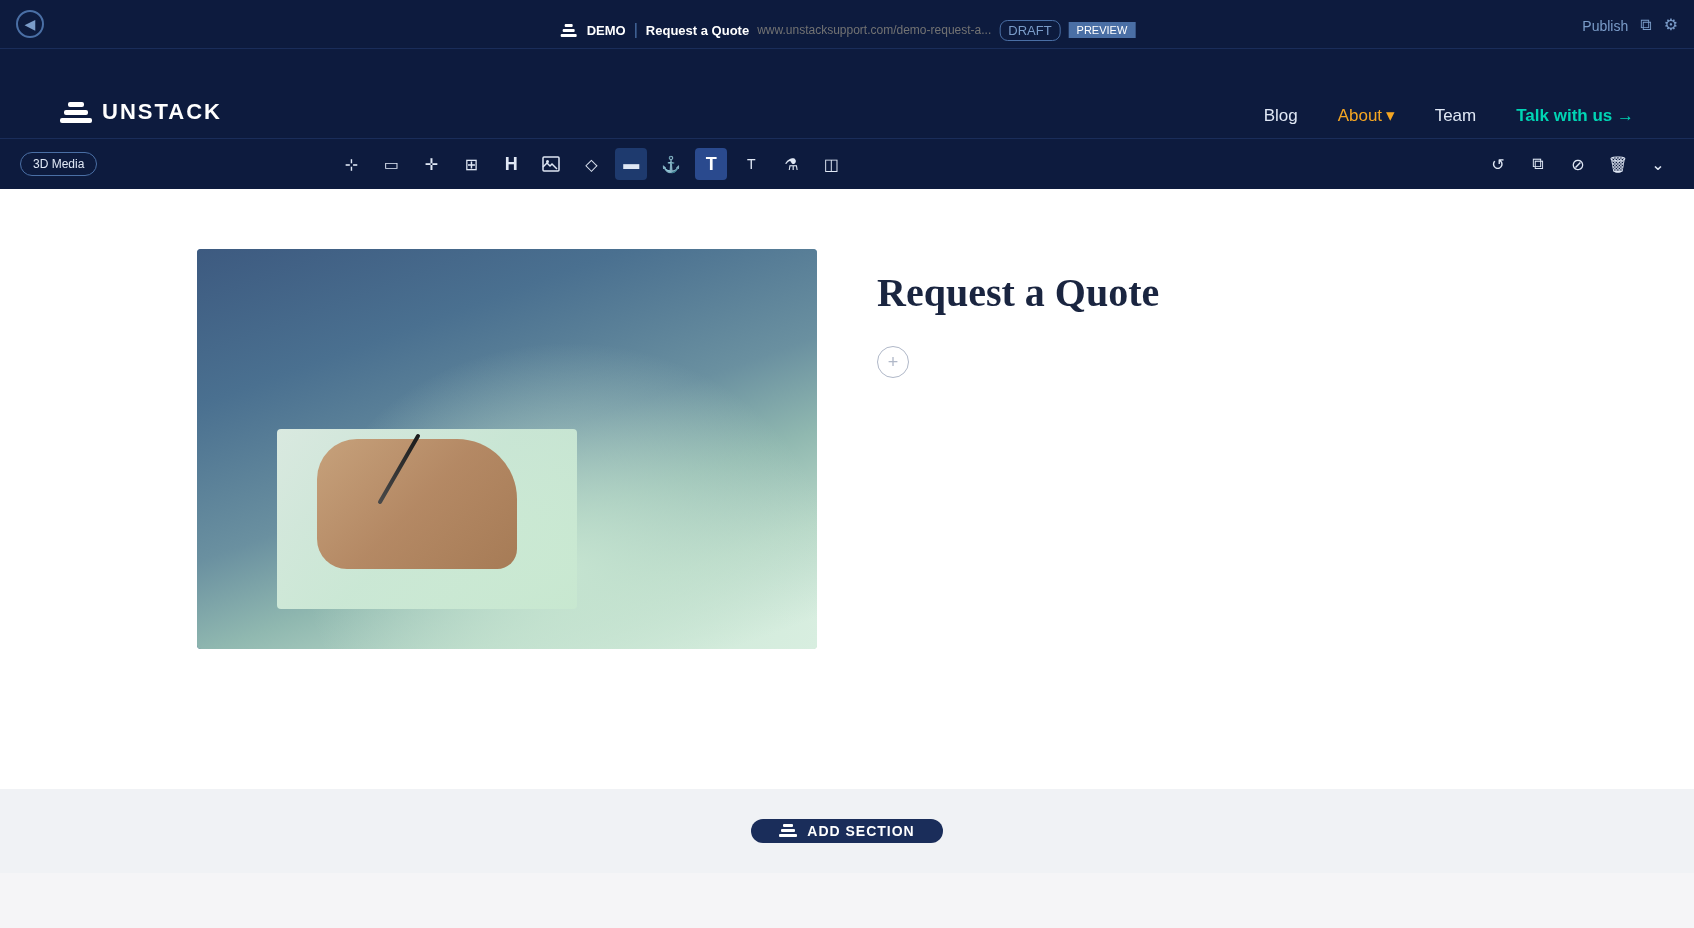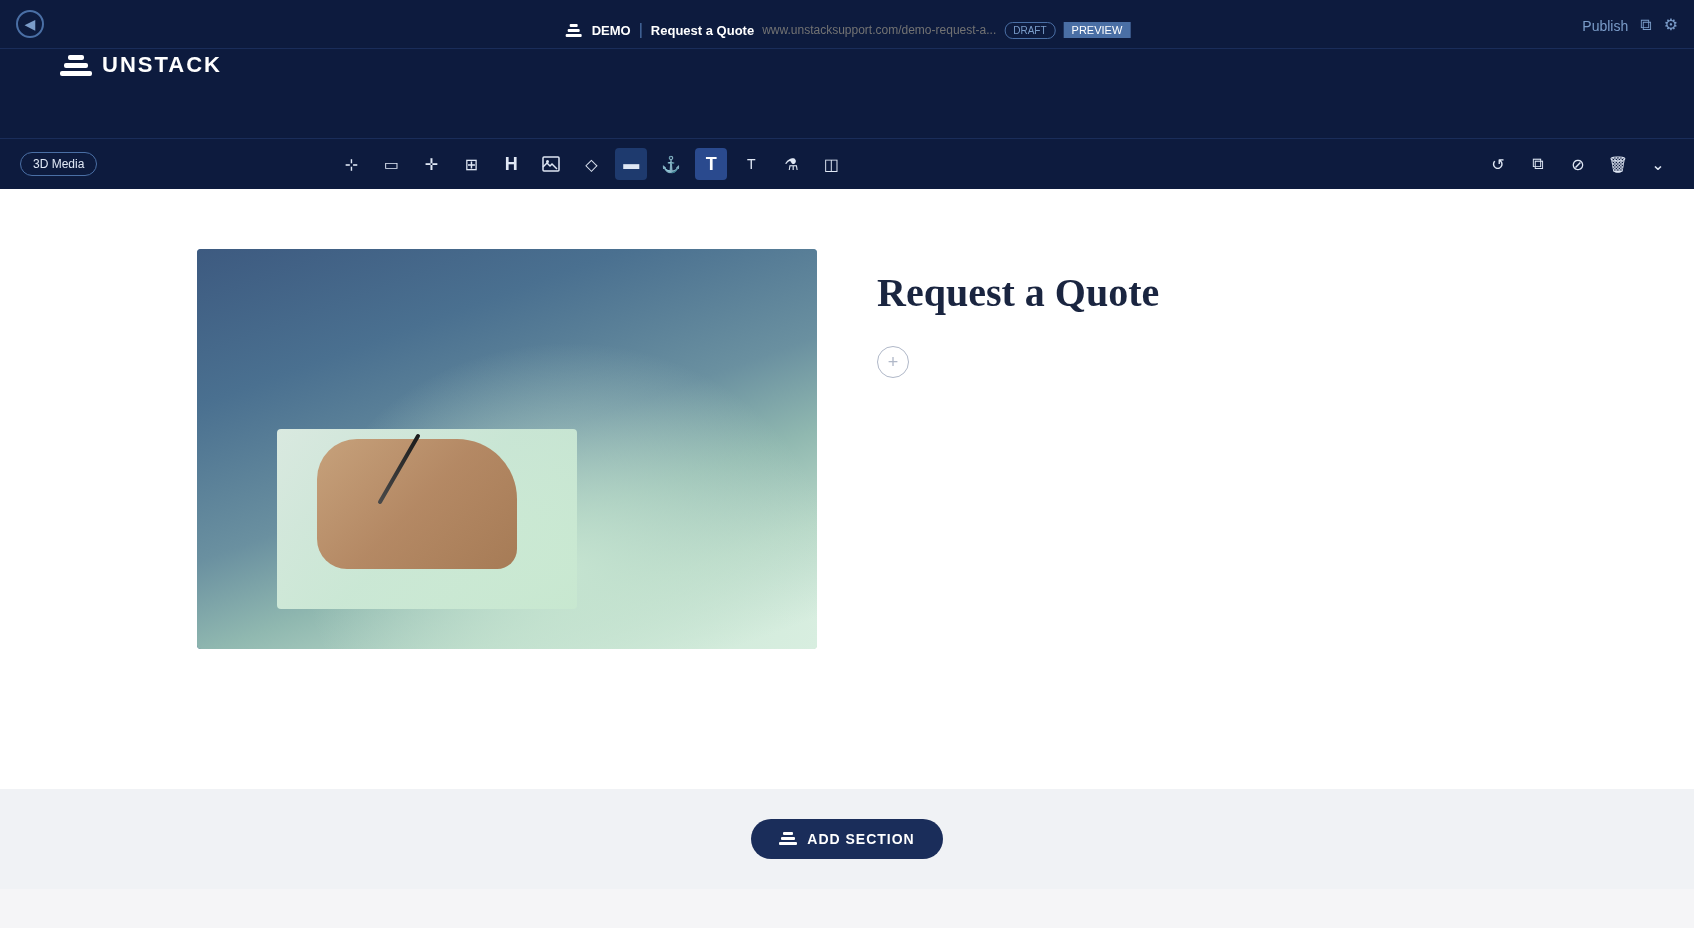--- a/index.html
+++ b/index.html
@@ -39,21 +39,21 @@
       font-weight: 600;
     }
     .demo-separator { color: #4a6fa5; }
     .url-text {
       color: #737373;
       font-size: 12px;
     }
     .draft-badge {
       border: 1px solid #4a6fa5;
       color: #7a9cc9;
-      font-size: 10px;
+      font-size: 13px;
       padding: 2px 8px;
       border-radius: 8px;
     }
     .preview-badge {
       background: #4a6fa5;
       color: #ffffff;
       font-size: 11px;
       padding: 2px 8px;
       border-radius: 0;
     }
@@ -76,24 +76,23 @@
       cursor: pointer;
       background: none;
       border: none;
     }
 
     
     .nav-bar {
       background: #0d1b3e;
       height: 90px;
       display: flex;
-      align-items: flex-start;
-      padding: 2px 60px;
+      align-items: flex-end;
+      padding: 12px 60px;
       border-top: 1px solid #1a2d5a;
-      flex-direction: column;
     }
     .nav-logo {
       display: flex;
       align-items: center;
       gap: 10px;
       color: #ffffff;
       font-size: 22px;
       font-weight: 700;
       letter-spacing: 2px;
     }
@@ -271,21 +270,21 @@
       padding: 30px;
       display: flex;
       justify-content: center;
       align-items: center;
     }
     .add-section-btn {
       background: #1a2d5a;
       color: #ffffff;
       border: none;
       border-radius: 30px;
-      padding: 12px 28px;
+      padding: 4px 28px;
       font-size: 14px;
       font-weight: 600;
       letter-spacing: 1px;
       cursor: pointer;
       display: flex;
       align-items: center;
       gap: 10px;
     }
     .add-section-logo {
       display: flex;
@@ -329,20 +328,29 @@
     <div class="nav-logo-icon">
       <svg width="32" height="28" viewBox="0 0 32 28">
         <rect x="0" y="20" width="32" height="5" rx="2" fill="white"></rect>
         <rect x="4" y="12" width="24" height="5" rx="2" fill="white"></rect>
         <rect x="8" y="4" width="16" height="5" rx="2" fill="white"></rect>
       </svg>
     </div>
     <span>UNSTACK</span>
   </div>
 
+  <nav class="nav-links">
+    <a class="nav-link">Blog</a>
+    <a class="nav-link about">
+      <span>About</span>
+      <span>▾</span>
+    </a>
+    <a class="nav-link">Team</a>
+    <a class="nav-link cta">Talk with us →</a>
+  </nav>
 </div>
 
 <div class="toolbar">
   <button class="toolbar-3d">3D Media</button>
 
   <div class="toolbar-icons">
     <div class="toolbar-icon" title="Select">⊹</div>
     <div class="toolbar-icon" title="Frame">▭</div>
     <div class="toolbar-icon" title="Move">✛</div>
     <div class="toolbar-icon" title="Grid">⊞</div>

